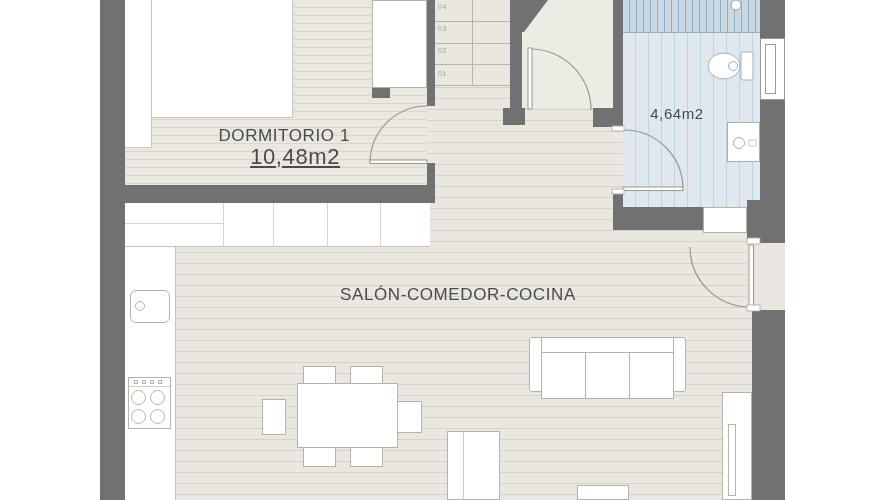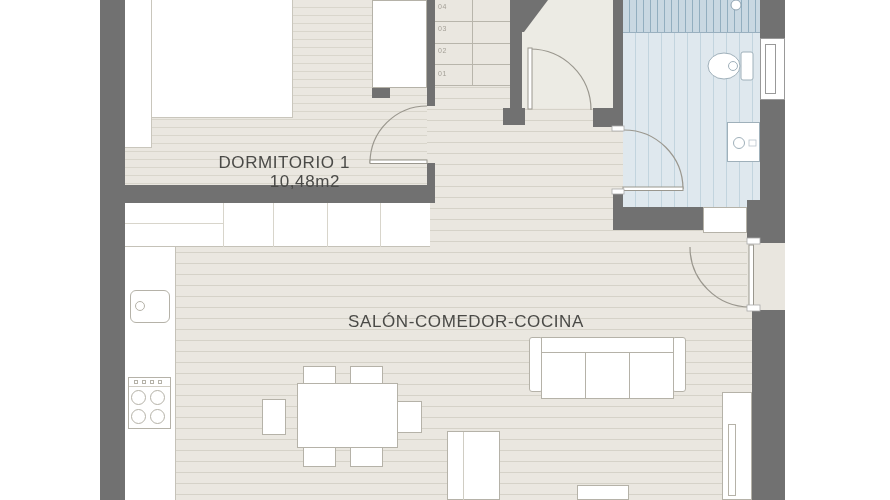--- a/index.html
+++ b/index.html
@@ -28,22 +28,22 @@
   }
   .hallfloor{
     position:absolute;background:#ecebe4;
     clip-path:polygon(0 32px,27px 0,100% 0,100% 100%,0 100%);
   }
   .whitebox{position:absolute;background:#ffffff;border:1px solid #b5b2a8;box-sizing:border-box;}
   .softbox{position:absolute;background:#ffffff;box-sizing:border-box;}
   .line-h{position:absolute;height:1px;background:#b8b5ab;}
   .line-v{position:absolute;width:1px;background:#b8b5ab;}
   .room-label{position:absolute;color:#4a4a47;letter-spacing:.6px;line-height:1.12;}
-  .lbl-main{font-size:17px;margin-top:27px;}
-  .lbl-sub{font-size:17px;}
+  .lbl-main{font-size:17px;}
+  .lbl-sub{font-size:22px;text-decoration:underline;}
   .stair-num{position:absolute;font-size:7px;color:#a39f96;letter-spacing:.5px;}
   .burner{position:absolute;width:15px;height:15px;border:1px solid #b5b2a8;border-radius:50%;background:#fff;box-sizing:border-box;}
   .knob{position:absolute;width:4px;height:4px;border:1px solid #b5b2a8;background:#fff;box-sizing:border-box;}
   svg{position:absolute;left:0;top:0;}
 </style>
 </head>
 <body>
 
 <div class="canvas">
 
@@ -173,19 +173,20 @@
 
     <circle cx="140" cy="306" r="4.5" fill="#fff" stroke="#b5b2a8" stroke-width="1"></circle>
   </svg>
 
   <div class="room-label" style="left:180px;top:126px;width:170px;text-align:right;">
     <div class="lbl-main">DORMITORIO 1</div>
     <div class="lbl-sub" style="margin-right:10px;">10,48m2</div>
   </div>
 
   <div class="room-label" style="left:622px;top:106px;width:110px;text-align:center;font-size:15px;">
+    <div>4,64m2</div>
   </div>
 
-  <div class="room-label" style="left:340px;top:285px;width:252px;text-align:center;">
+  <div class="room-label" style="left:340px;top:285px;width:252px;text-align:left;">
     <div class="lbl-main">SALÓN-COMEDOR-COCINA</div>
   </div>
 
 </div>
 
 </body></html>

